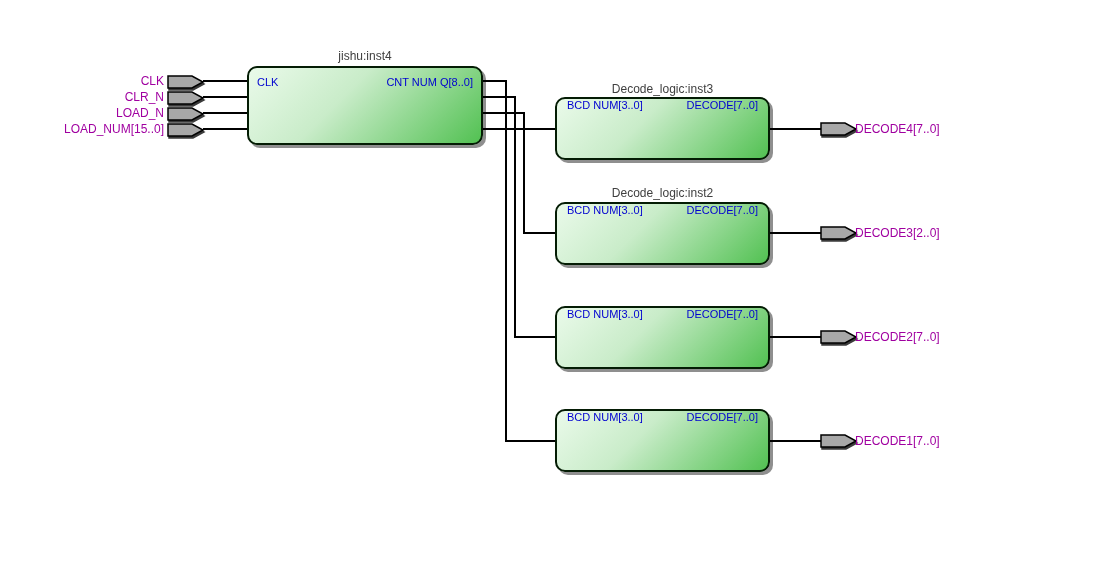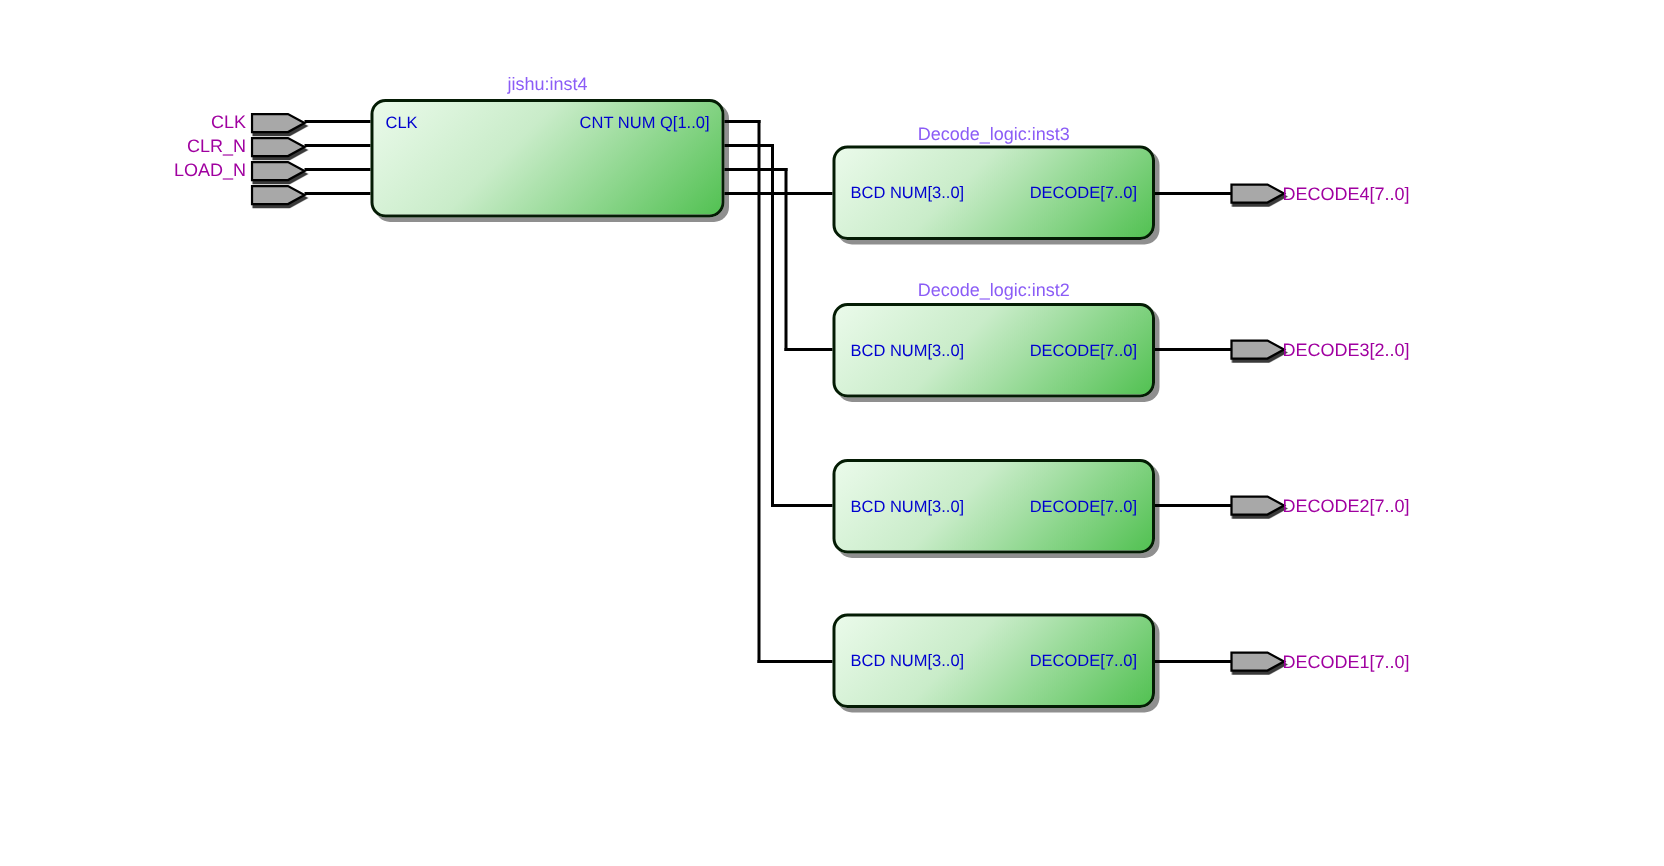--- a/index.html
+++ b/index.html
@@ -6,50 +6,51 @@
   .canvas{
     position:relative;width:1109px;height:577px;background:#ffffff;overflow:hidden;
     font-family:"Liberation Sans", sans-serif;
   }
   
   .pin-label{
     position:absolute;font-size:12px;line-height:16px;color:#a000a0;white-space:nowrap;
   }
   .pin-label.in{left:0;width:164px;text-align:right;}
   .inst-title{
-    position:absolute;font-size:12px;line-height:14px;color:#8b5cf6;text-align:center;white-space:nowrap;
+    position:absolute;font-size:12px;line-height:14px;color:#404040;text-align:center;white-space:nowrap;
   }
   
   .block{
     position:absolute;box-sizing:border-box;
     border:2px solid #041c04;border-radius:10px;
     background:linear-gradient(135deg,#eafaea 0%,#c9ecc9 40%,#52c152 100%);
     box-shadow:3px 3px 0 #8f8f8f;
   }
   .block.counter{left:247px;top:66px;width:236px;height:79px;
     display:flex;flex-direction:column;padding:6px 8px 0 8px;}
   .block.decoder{width:215px;height:63px;left:555px;
-    display:flex;align-items:center;justify-content:space-between;padding:0 10px;box-sizing:border-box;}
+    display:flex;justify-content:space-between;padding:0 10px;box-sizing:border-box;}
   .port-row{display:flex;justify-content:space-between;height:16px;line-height:16px;}
   .port-text{font-size:11px;color:#0000d0;white-space:nowrap;}
   
   .wire{position:absolute;background:#000000;}
   .wire.h{height:2px;}
   .wire.v{width:2px;}
   
   .pin-glyph{position:absolute;filter:drop-shadow(1px 2px 0 #3a3a3a);}
 </style>
 </head>
 <body>
 
 <div class="canvas">
 
   <div class="pin-label in" style="top:73px">CLK</div>
   <div class="pin-label in" style="top:89px">CLR_N</div>
   <div class="pin-label in" style="top:105px">LOAD_N</div>
+  <div class="pin-label in" style="top:121px">LOAD_NUM[15..0]</div>
 
   <svg class="pin-glyph" style="left:167px;top:74px" width="38" height="16">
     <polygon points="1,2 25,2 36,8 25,14 1,14" fill="#a8a8a8" stroke="#000" stroke-width="1.5"></polygon>
     </svg>
   <svg class="pin-glyph" style="left:167px;top:90px" width="38" height="16">
     <polygon points="1,2 25,2 36,8 25,14 1,14" fill="#a8a8a8" stroke="#000" stroke-width="1.5"></polygon>
     </svg>
   <svg class="pin-glyph" style="left:167px;top:106px" width="38" height="16">
     <polygon points="1,2 25,2 36,8 25,14 1,14" fill="#a8a8a8" stroke="#000" stroke-width="1.5"></polygon>
     </svg>
@@ -59,21 +60,21 @@
 
   <div class="wire h" style="left:203px;top:80px;width:44px"></div>
   <div class="wire h" style="left:203px;top:96px;width:44px"></div>
   <div class="wire h" style="left:203px;top:112px;width:44px"></div>
   <div class="wire h" style="left:203px;top:128px;width:44px"></div>
 
   <div class="inst-title" style="left:247px;top:49px;width:236px">jishu:inst4</div>
   <div class="block counter">
     <div class="port-row">
       <span class="port-text">CLK</span>
-      <span class="port-text">CNT NUM Q[1..0]</span>
+      <span class="port-text">CNT NUM Q[8..0]</span>
     </div>
   </div>
 
   <div class="wire h" style="left:483px;top:80px;width:24px"></div>
   <div class="wire v" style="left:505px;top:80px;height:362px"></div>
   <div class="wire h" style="left:505px;top:440px;width:50px"></div>
 
   <div class="wire h" style="left:483px;top:96px;width:33px"></div>
   <div class="wire v" style="left:514px;top:96px;height:242px"></div>
   <div class="wire h" style="left:514px;top:336px;width:41px"></div>

